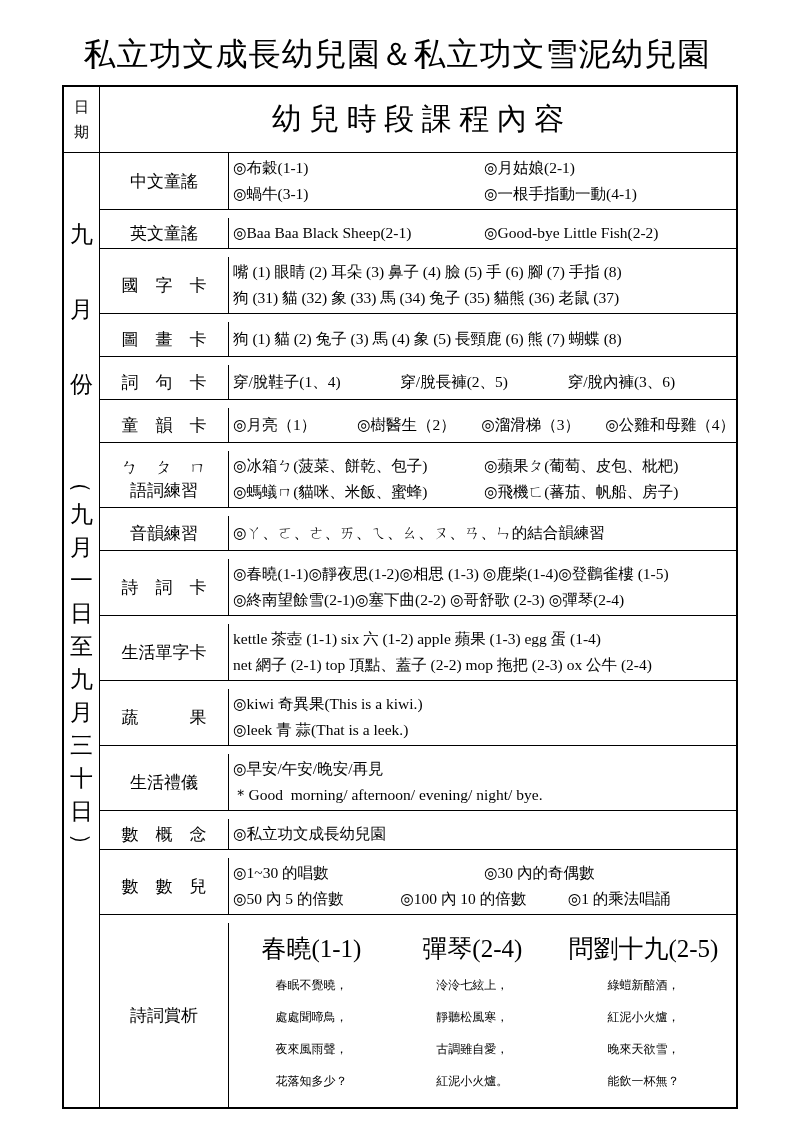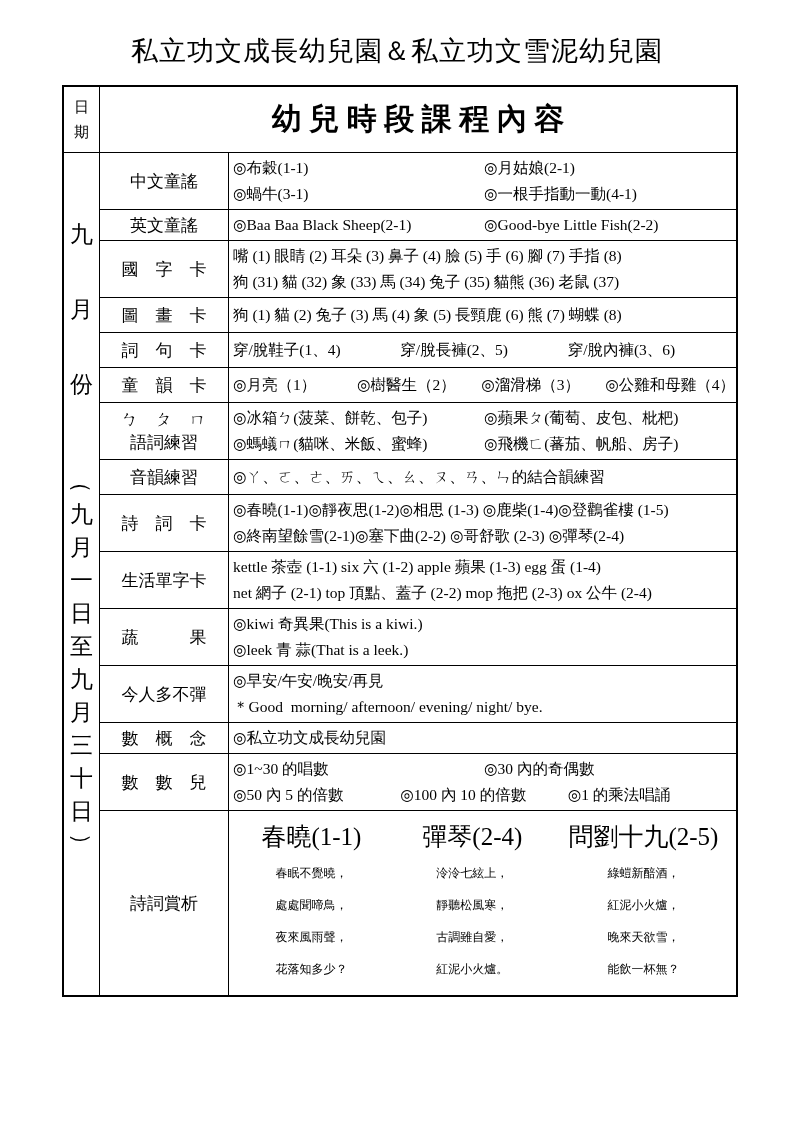--- a/index.html
+++ b/index.html
@@ -7,52 +7,52 @@
   .page {
     position: relative;
     width: 794px; height: 1123px;
     background: #fff; color: #000;
     font-family: "Liberation Serif", "DejaVu Serif", serif;
     overflow: hidden;
   }
   .title {
     padding-top: 33px;
     text-align: center;
-    font-size: 27px;
+    font-size: 32px;
     letter-spacing: 1px;
     white-space: pre;
   }
   .table {
     position: absolute;
     left: 62px; top: 85px;
     width: 676px;
     border: 2.5px solid #000;
     background: #fff;
   }
   .header-row { display: flex; border-bottom: 1.5px solid #000; height: 66px; }
   .date-header {
     flex: 0 0 36px; border-right: 1.5px solid #000;
     display: flex; flex-direction: column; align-items: center; justify-content: center;
     gap: 10px; font-size: 15px; line-height: 1;
   }
   .main-header {
     flex: 1; display: flex; align-items: center; justify-content: center;
-    font-size: 30px; white-space: pre; font-weight: bold;
+    font-size: 30px; white-space: pre;
   }
   .tbody { display: flex; align-items: stretch; }
   .date-col {
     flex: 0 0 36px; border-right: 1.5px solid #000;
     display: flex; flex-direction: column; align-items: center;
     font-size: 23px; line-height: 1; padding-top: 70px;
   }
   .date-month span { display: block; margin-bottom: 52px; text-align: center; }
   .date-range { margin-top: 22px; display: flex; flex-direction: column; align-items: center; }
   .date-range span { display: block; margin-bottom: 10px; }
   span.rot { display: inline-block; transform: rotate(90deg); }
-  .rows { flex: 1; display: flex; flex-direction: column; min-width: 0; }
+  .rows { flex: 1; display: flex; flex-direction: column; min-width: 0; gap: 8px; }
   .row { display: flex; border-bottom: 1.5px solid #000; align-items: stretch; }
   .rows .row:last-child { border-bottom: none; }
   .label-cell {
     flex: 0 0 129px; border-right: 1.5px solid #000;
     display: flex; flex-direction: column; align-items: center; justify-content: center;
     font-size: 17px; line-height: 23px; padding: 2px 0; white-space: pre; text-align: center;
   }
   .content-cell {
     flex: 1; min-width: 0;
     display: flex; flex-direction: column; justify-content: center;
@@ -218,21 +218,21 @@
             <div class="content-cell">
               <div class="cline">
                 <span class="seg">◎kiwi 奇異果(This is a kiwi.)</span>
               </div>
               <div class="cline">
                 <span class="seg">◎leek 青 蒜(That is a leek.)</span>
               </div>
             </div>
           </div>
           <div class="row">
-            <div class="label-cell"><div class="label-line">今人多不彈</div></div>
+            <div class="label-cell"><div class="label-line">生活禮儀</div></div>
             <div class="content-cell">
               <div class="cline">
                 <span class="seg">◎早安/午安/晚安/再見</span>
               </div>
               <div class="cline">
                 <span class="seg">＊Good  morning/ afternoon/ evening/ night/ bye.</span>
               </div>
             </div>
           </div>
           <div class="row">

